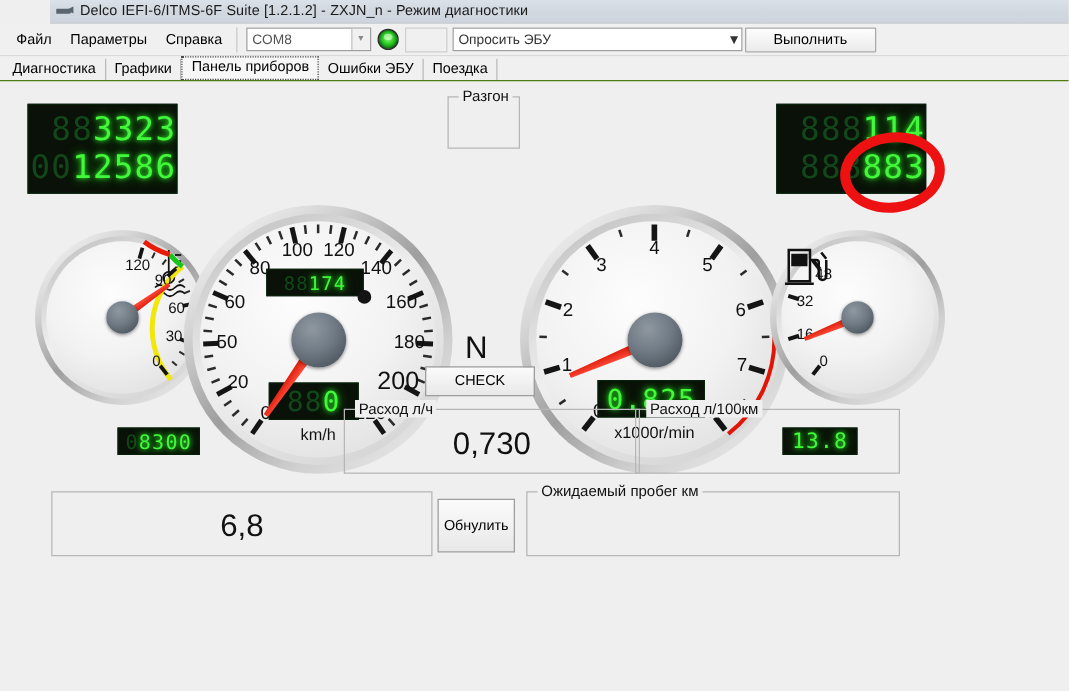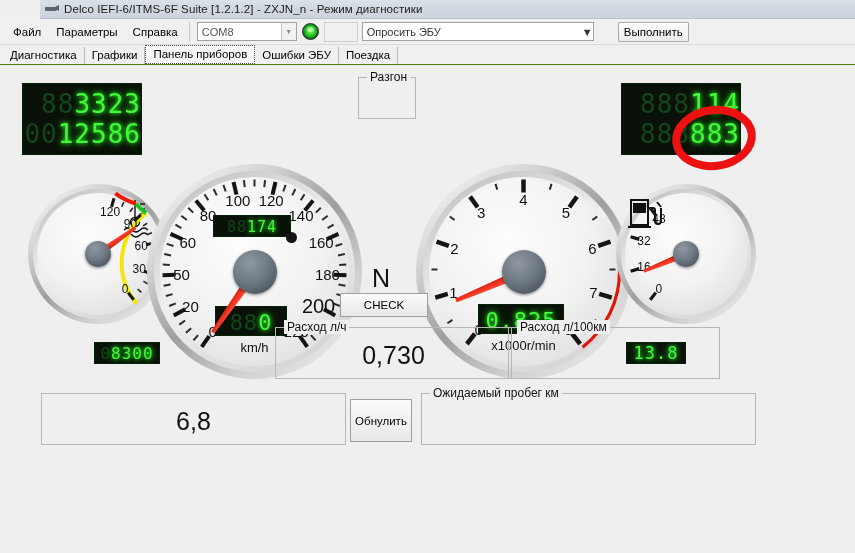--- a/index.html
+++ b/index.html
@@ -84,21 +84,21 @@
   .wide-combo {
     flex: 0 0 auto;
     width: 232px; height:19px; background:#fff; border:1px solid #a0a0a0;
     display:flex;align-items:center;justify-content:space-between;
     font-size:11px;color:#333;padding-left:4px; margin-left:4px;
   }
   .btn {
     font-size:11.5px; color:#000;
     background: linear-gradient(to bottom,#fdfdfd,#ebebeb);
     border:1px solid #a9a9a9; border-radius:1px;
-    padding: 3px 5px; margin-left: 24px; cursor:default;
+    padding: 3px 22px; margin-left: 2px; cursor:default;
   }
 
   
   #tabs {
     height: 20px;
     background:#f0f0f0;
     display:flex; align-items:flex-end;
     padding-left: 3px;
     border-bottom:1px solid #4d7c0f;
   }
@@ -479,20 +479,20 @@
 
   <div class="gbox" style="left:508px; top:261px; width:212px; height:52px;">
     <span class="legend">Расход л/100км</span>
     <span class="value"></span>
   </div>
 
   <div class="gbox" style="left:41px; top:327px; width:305px; height:52px;">
     <span class="value">6,8</span>
   </div>
 
-  <div class="gbox" style="left:421px; top:327px; width:335px; height:52px;">
+  <div class="gbox" style="left:421px; top:327px; width:299px; height:52px;">
     <span class="legend">Ожидаемый пробег км</span>
     <span class="value"></span>
   </div>
 
   <div class="pbtn" style="left:350px; top:333px; width:62px; height:43px;">Обнулить</div>
 
 </div>
 
 </body></html>

